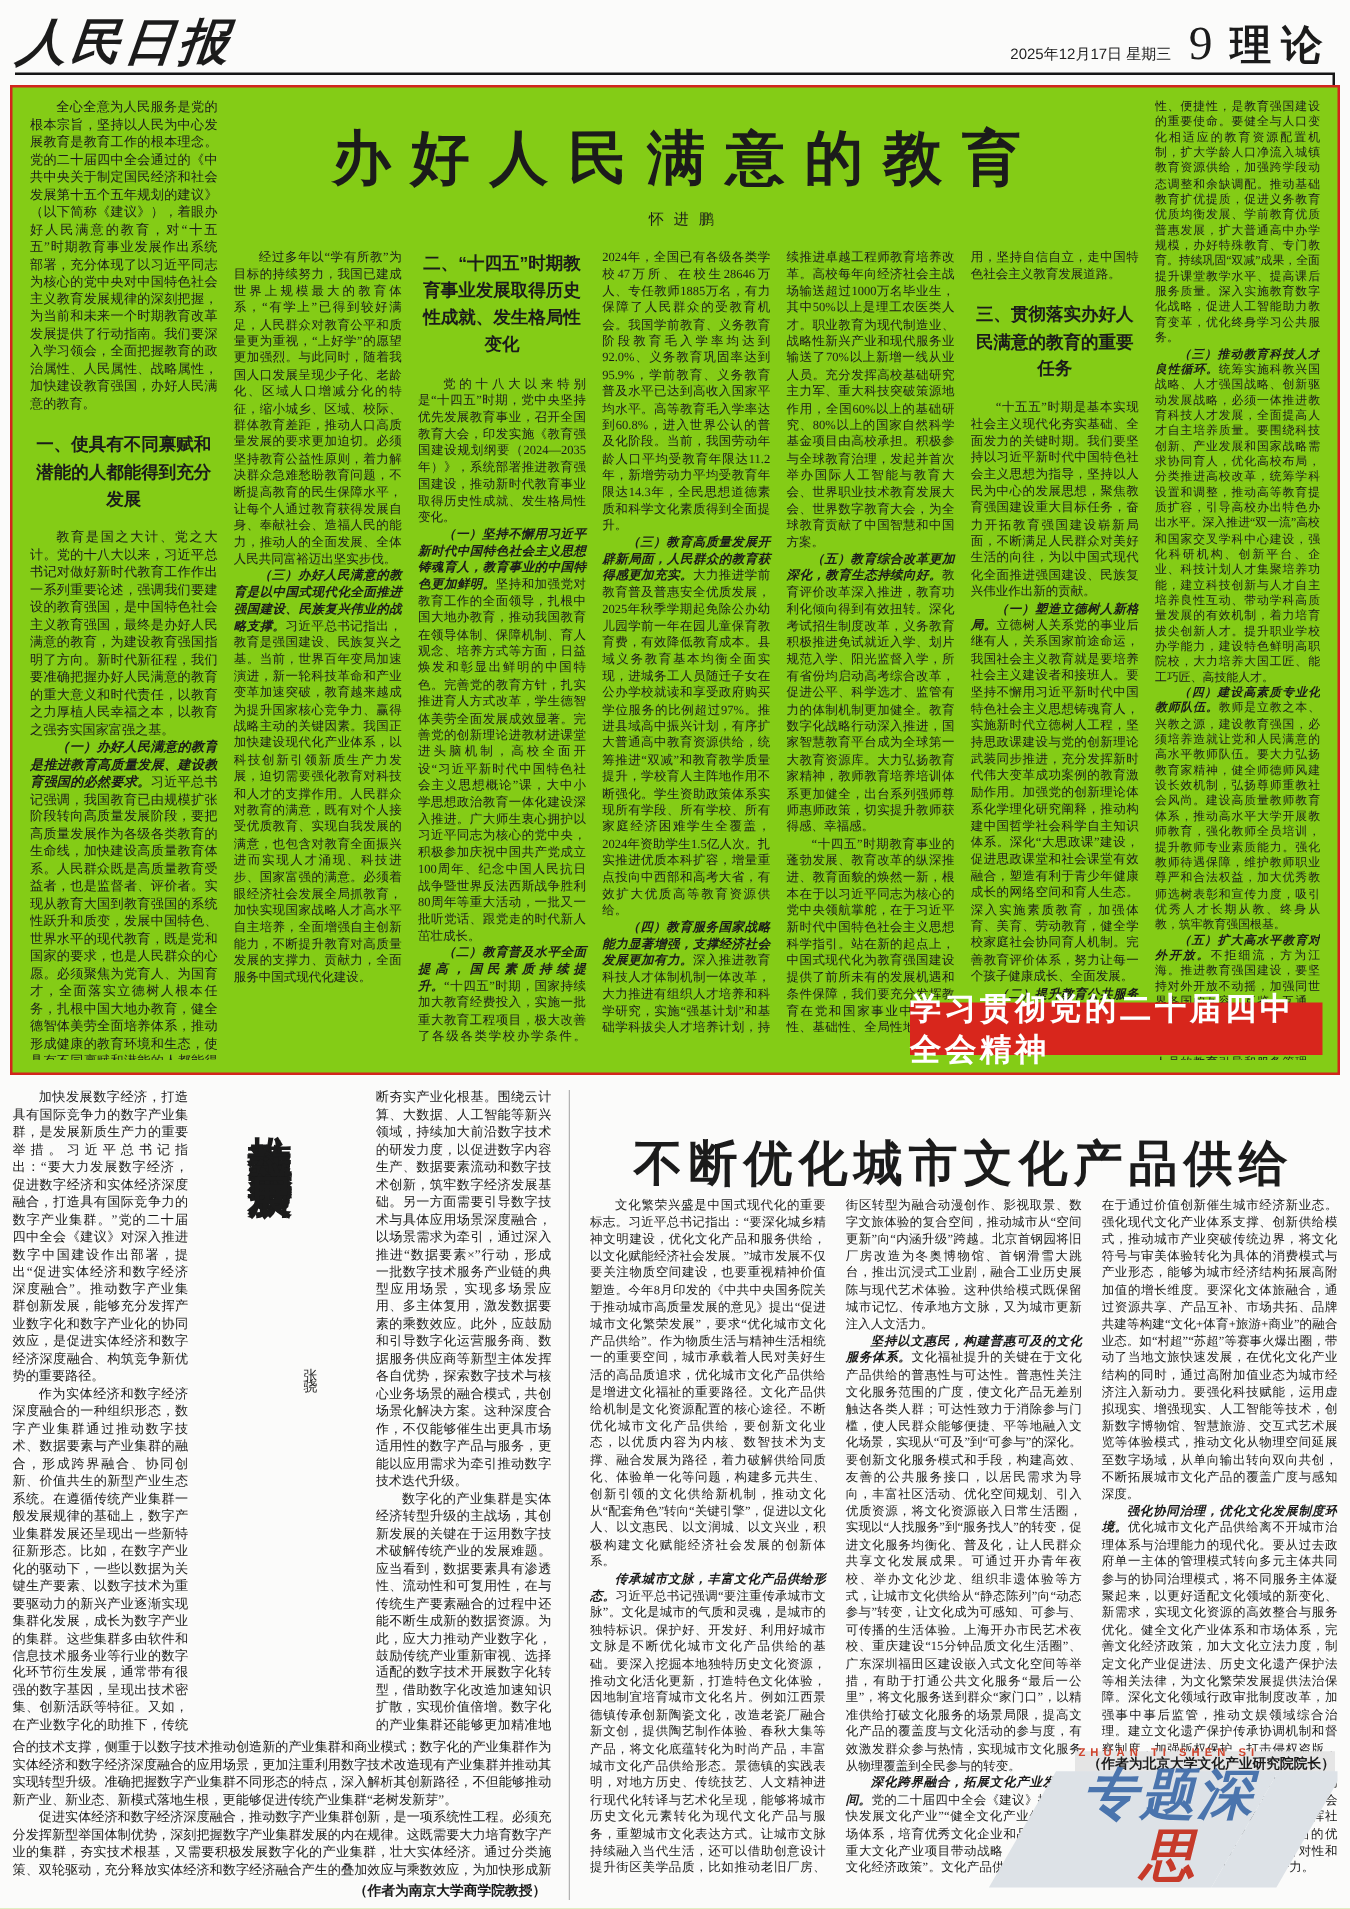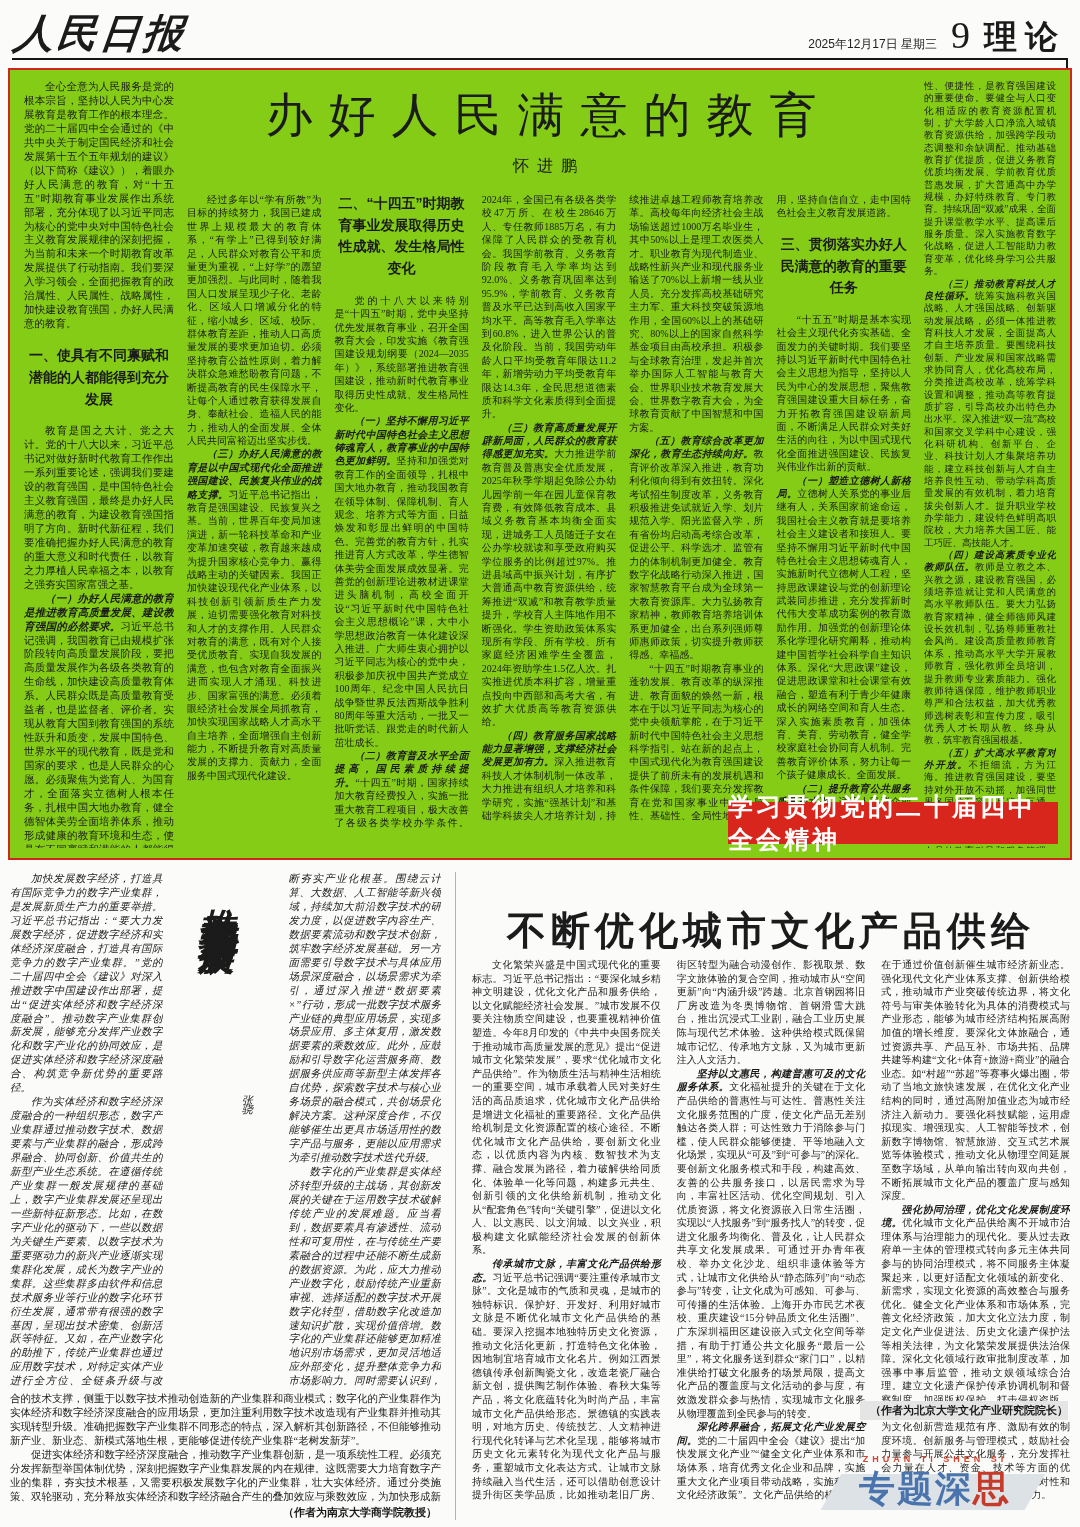--- a/index.html
+++ b/index.html
@@ -18,51 +18,51 @@
   .header-rule::after{content:"";position:absolute;right:0;top:2px;width:2px;height:11px;background:#161616;}
   
   .main-box{
     position:relative;margin:8px 8px 0 8px;height:792px;box-sizing:border-box;
     border:2px solid #d2251d;background:#84cc16;padding:10px 14px;
   }
   .main-grid{display:grid;grid-template-columns:150px 1fr 132px;gap:13px;height:100%;}
   .mcol1{font-size:10.5px;line-height:1.33;text-align:justify;overflow:hidden;}
   .mcol7{font-size:9.5px;line-height:1.3;text-align:justify;overflow:hidden;}
   .main-center{display:flex;flex-direction:column;min-width:0;overflow:hidden;}
-  .main-title{text-align:center;font-family:"Liberation Sans",sans-serif;font-weight:normal;font-size:47px;letter-spacing:16px;margin:8px 0 14px 0;line-height:1.15;white-space:nowrap;}
-  .main-author{text-align:center;font-size:16px;letter-spacing:8px;margin-bottom:16px;}
+  .main-title{text-align:center;font-family:"Liberation Sans",sans-serif;font-weight:bold;font-size:47px;letter-spacing:16px;margin:19px 0 14px 0;line-height:1.15;white-space:nowrap;}
+  .main-author{text-align:center;font-size:12px;letter-spacing:8px;margin-bottom:16px;}
   .main-body{column-count:5;column-gap:13px;flex:1;overflow:hidden;font-size:10px;line-height:1.34;text-align:justify;}
   .para{margin:0;text-indent:2em;text-align:justify;}
   .para.noindent{text-indent:0;}
   .lead{font-weight:bold;font-style:italic;}
   .col-head{font-family:"Liberation Sans",sans-serif;font-weight:bold;font-size:14px;line-height:1.55;text-align:center;margin:14px 2px;}
   .banner{
     position:absolute;right:12px;bottom:14px;width:330px;height:42px;background:#d8261c;
     color:#fff;display:flex;align-items:center;justify-content:center;
     font-family:"Liberation Sans",sans-serif;font-weight:bold;font-size:25px;letter-spacing:3px;
   }
   
   .bottom{display:grid;grid-template-columns:446px 1fr;gap:16px;padding:0 10px;margin-top:12px;height:648px;}
   .left-article{border-right:1px solid #b3b3b3;padding-right:14px;display:flex;flex-direction:column;overflow:hidden;}
-  .la-top{display:flex;gap:10px;height:516px;overflow:hidden;font-style:italic;}
+  .la-top{display:flex;gap:22px;height:516px;overflow:hidden;}
   .la-colA,.la-colB{flex:1;font-size:10.5px;line-height:1.33;overflow:hidden;}
   .la-title-block{width:106px;display:flex;justify-content:center;padding-top:8px;}
   .la-title{writing-mode:vertical-rl;text-orientation:upright;font-family:"Liberation Sans",sans-serif;font-weight:bold;font-size:36px;line-height:1.1;letter-spacing:3px;}
   .la-author{writing-mode:vertical-rl;text-orientation:upright;font-size:11px;letter-spacing:10px;margin-top:205px;margin-left:3px;}
   .la-wide{margin-top:4px;font-size:10.5px;line-height:1.33;flex:1;overflow:hidden;}
   .la-byline{text-align:right;font-weight:bold;font-size:11px;padding:3px 4px 0 0;}
   .right-article{position:relative;display:flex;flex-direction:column;overflow:hidden;}
   .ra-title{text-align:center;font-family:"Liberation Serif",serif;font-weight:bold;font-size:39px;letter-spacing:5px;margin-top:32px;white-space:nowrap;}
   .ra-author{text-align:center;font-size:13px;letter-spacing:12px;margin:18px 0 14px 0;}
   .ra-body{column-count:3;column-gap:16px;font-size:10px;line-height:1.36;flex:1;overflow:hidden;}
   .ra-byline{position:absolute;right:2px;bottom:100px;background:#e5e5e5;font-weight:bold;font-size:11px;padding:2px 0 2px 10px;}
   
   .ztss{position:absolute;right:30px;bottom:8px;width:210px;text-align:center;}
   .ztss-latin{color:#d0452e;font-family:"Liberation Sans",sans-serif;font-weight:bold;font-size:9px;letter-spacing:4px;margin-bottom:2px;}
-  .ztss-main{position:relative;display:inline-block;padding:3px 16px;font-family:"Liberation Sans",sans-serif;font-weight:bold;font-size:36px;letter-spacing:2px;line-height:1.1;}
+  .ztss-main{position:relative;display:inline-block;padding:3px 16px;font-family:"Liberation Sans",sans-serif;font-weight:bold;font-style:italic;font-size:44px;letter-spacing:2px;line-height:1.1;}
   .ztss-main::before{content:"";position:absolute;left:-12px;right:44px;top:8px;bottom:2px;background:#dde2e7;transform:skewX(-30deg);}
   .ztss-main::after{content:"";position:absolute;right:-8px;top:8px;bottom:2px;width:52px;background:#dde2e7;transform:skewX(-30deg);}
   .ztss-blue,.ztss-red{position:relative;z-index:1;}
   .ztss-blue{color:#4a74ad;}
   .ztss-red{color:#c63a2a;}
 </style>
 </head>
 <body>
 
 <div class="header">

